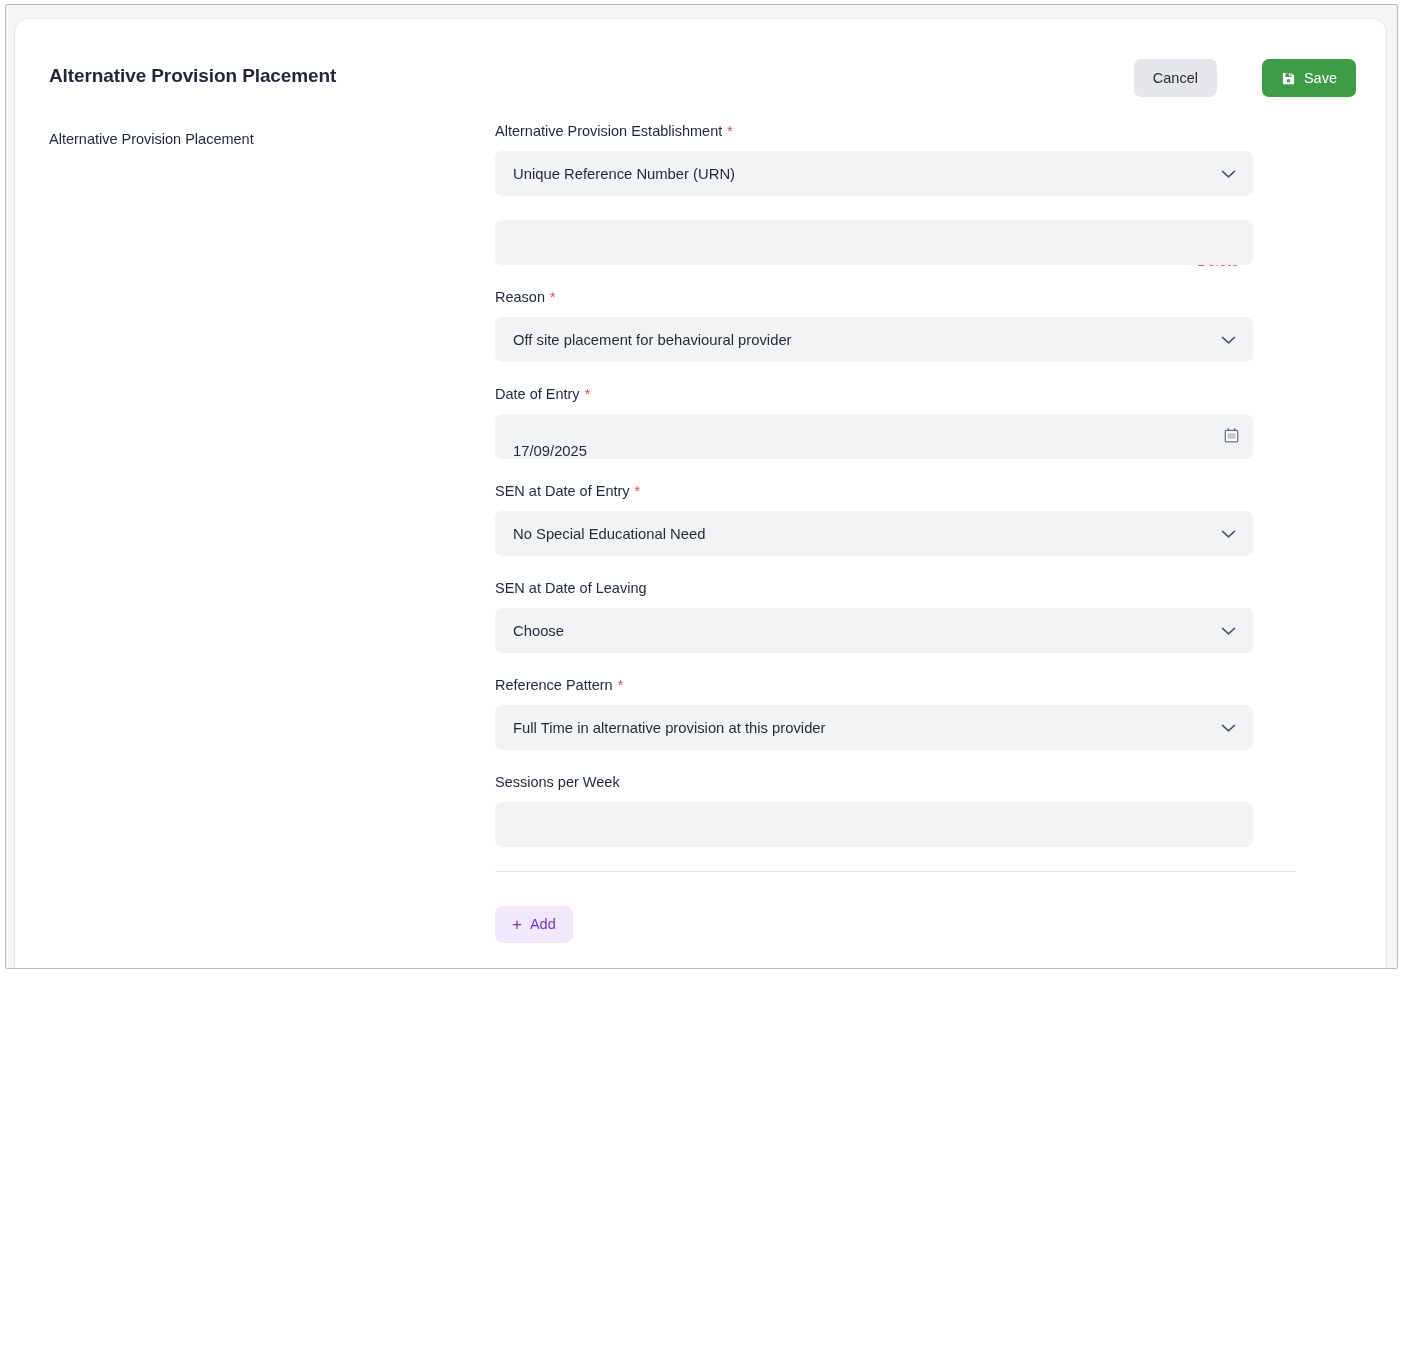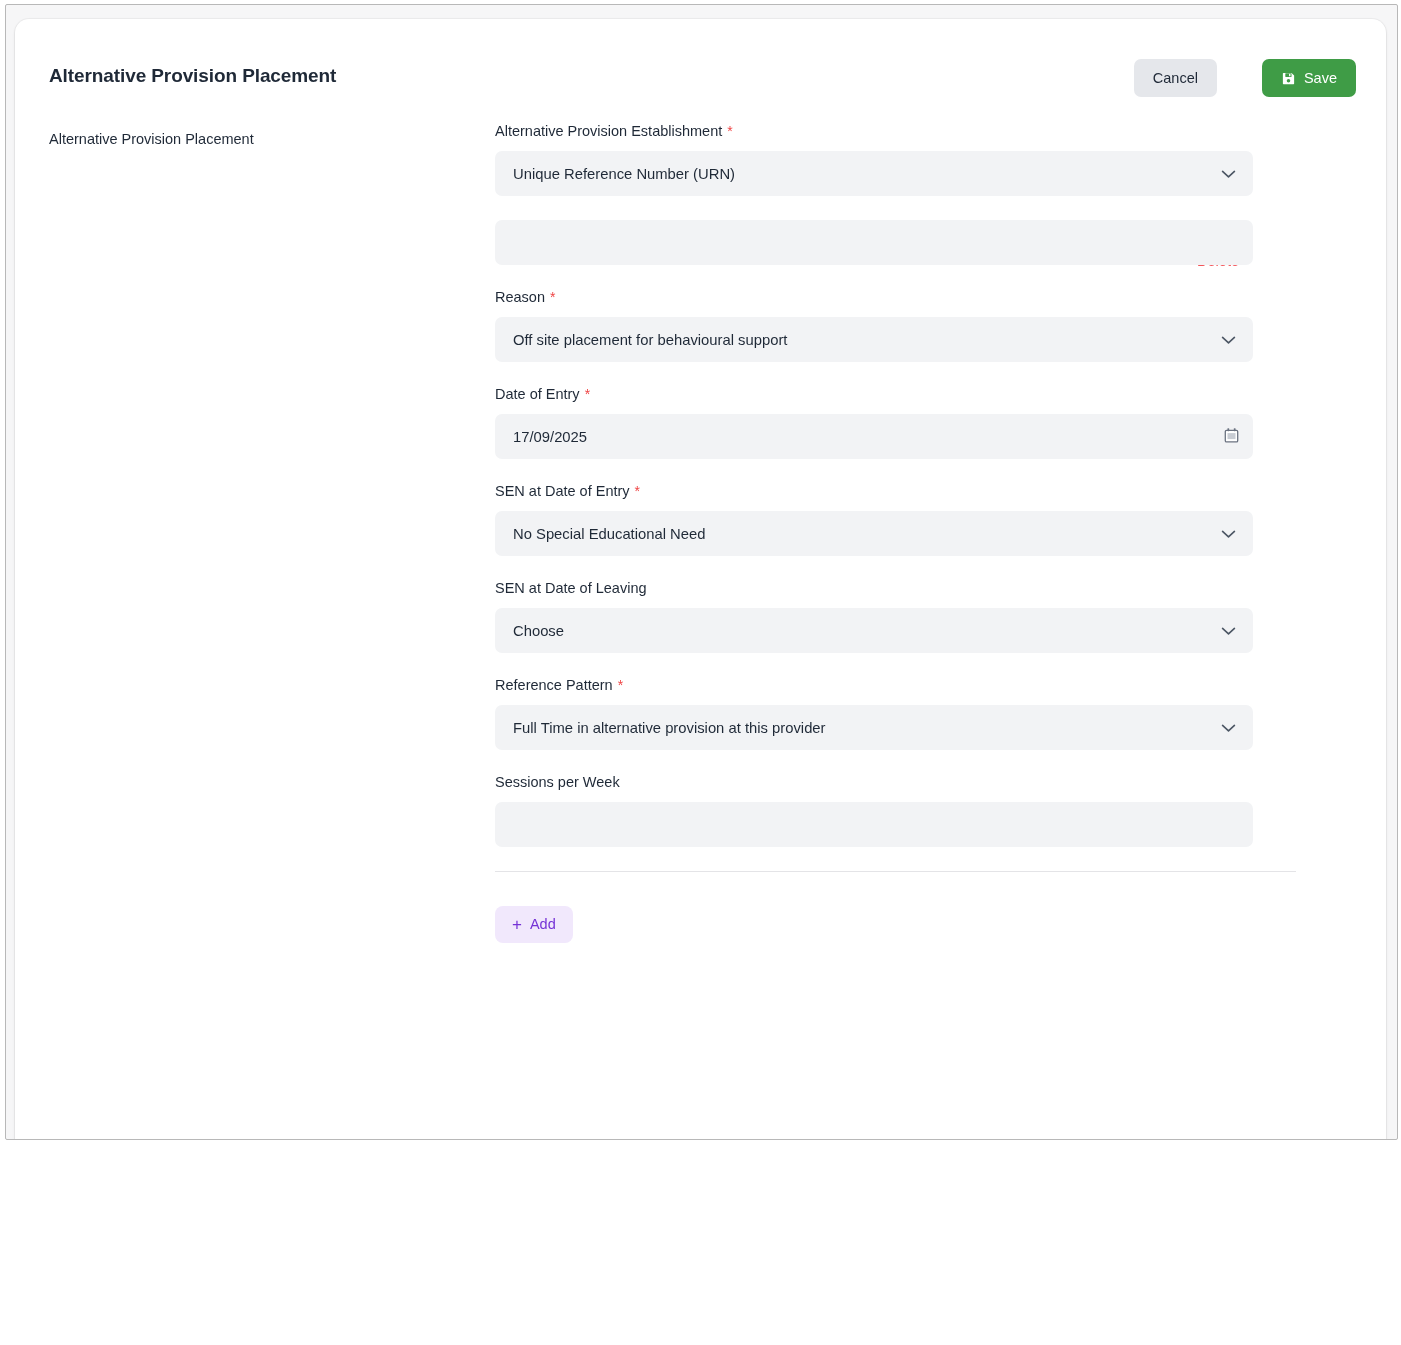--- a/index.html
+++ b/index.html
@@ -18,21 +18,21 @@
     height: 1345px;
     background: #ffffff;
     overflow: hidden;
   }
 
   .outer-shell {
     position: absolute;
     left: 5px;
     top: 4px;
     width: 1393px;
-    height: 1136px;
+    height: 965px;
     background: #f6f6f7;
     border: 1px solid #b8b8b8;
     border-radius: 2px;
     overflow: hidden;
   }
 
   .card {
     position: absolute;
     left: 9px;
     top: 14px;
@@ -169,21 +169,21 @@
     display: flex;
     align-items: center;
     padding: 0 18px;
     font-size: 14.8px;
     color: #1f2937;
     font-family: "Liberation Sans", sans-serif;
   }
 
   .control.select { cursor: pointer; }
   .control.text-input { cursor: text; }
-  .control.date-input { cursor: text; }
+  .control.date-input { cursor: text; align-items: flex-end; }
 
   .control-value { flex: 1 1 auto; }
 
   .chevron {
     position: absolute;
     right: 17px;
     top: 50%;
     transform: translateY(-50%);
     display: block;
     color: #4b5563;
@@ -289,21 +289,21 @@
               <div class="control text-input">
                 <span class="control-value"></span>
               </div>
             </div>
 
             <div class="field">
               <span class="field-label">
                 <span>Reason</span><span class="req">*</span>
               </span>
               <div class="control select">
-                <span class="control-value">Off site placement for behavioural support</span>
+                <span class="control-value">Off site placement for behavioural provider</span>
                 <span class="chevron">
                   <svg width="15" height="9" viewBox="0 0 16 10" fill="none">
                     <path d="M1.4 1.6 8 7.6l6.6-6" stroke="#4b5563" stroke-width="1.8" stroke-linecap="round" stroke-linejoin="round"></path>
                   </svg>
                 </span>
               </div>
             </div>
 
             <div class="field">
               <span class="field-label">

